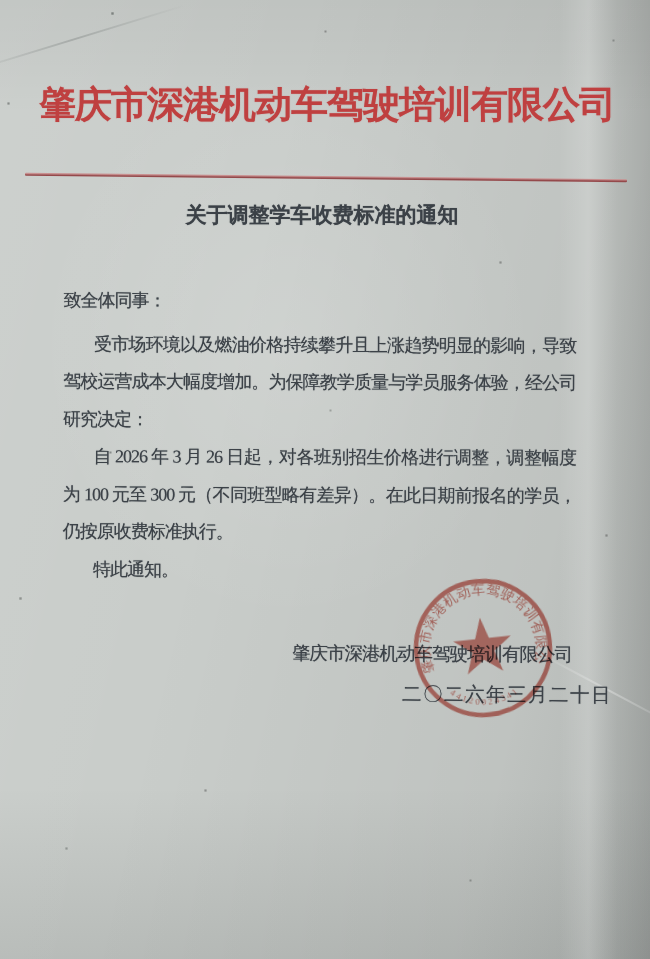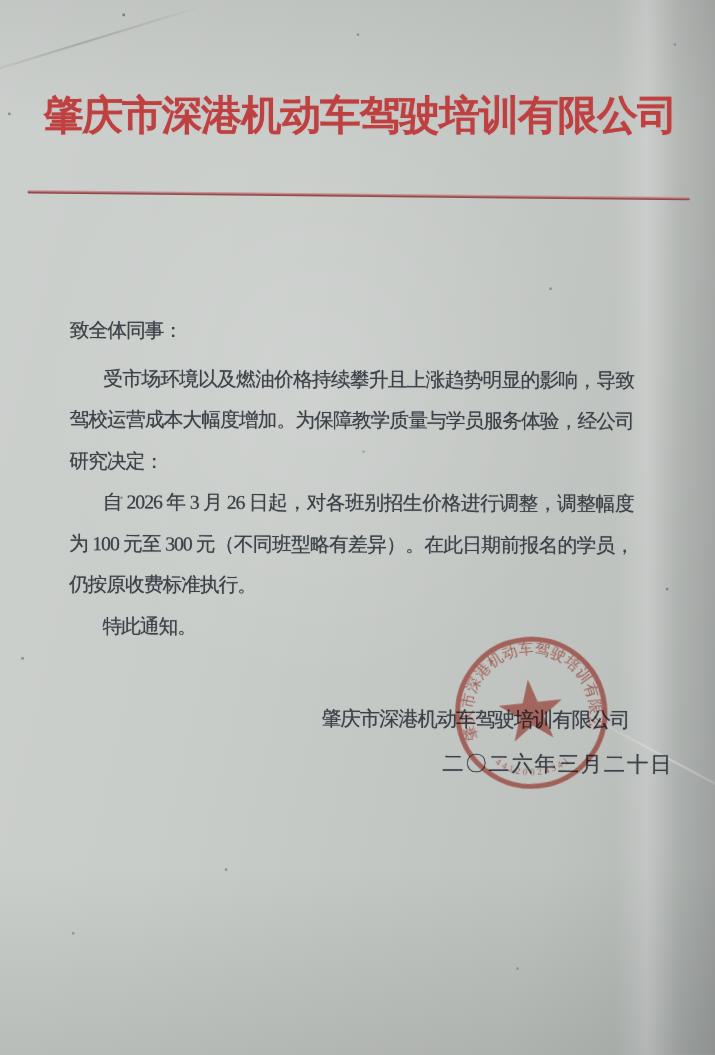--- a/index.html
+++ b/index.html
@@ -142,20 +142,21 @@
   <div class="shade"></div>
   <div class="sheen"></div>
   <div class="crease-tl"></div>
   <div class="crease-r"></div>
   <div class="specks"></div>
 
   <h1 class="company-header">肇庆市深港机动车驾驶培训有限公司</h1>
 
   <div class="red-divider"></div>
 
+  <h2 class="notice-title">关于调整学车收费标准的通知</h2>
 
   <div class="body-block">
     <p class="salutation">致全体同事：</p>
     <p class="para">受市场环境以及燃油价格持续攀升且上涨趋势明显的影响，导致驾校运营成本大幅度增加。为保障教学质量与学员服务体验，经公司研究决定：</p>
     <p class="para">自 2026 年 3 月 26 日起，对各班别招生价格进行调整，调整幅度为 100 元至 300 元（不同班型略有差异）。在此日期前报名的学员，仍按原收费标准执行。</p>
     <p class="para">特此通知。</p>
   </div>
 
   <p class="sig-company">肇庆市深港机动车驾驶培训有限公司</p>
 

